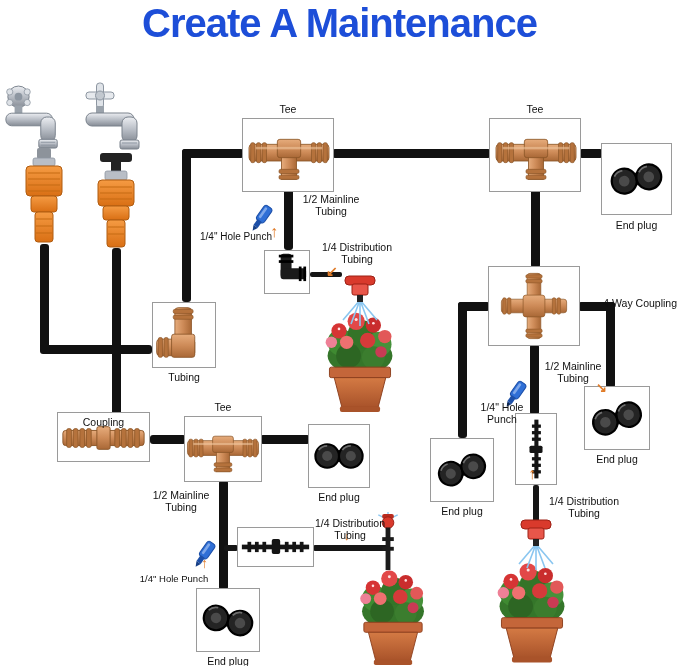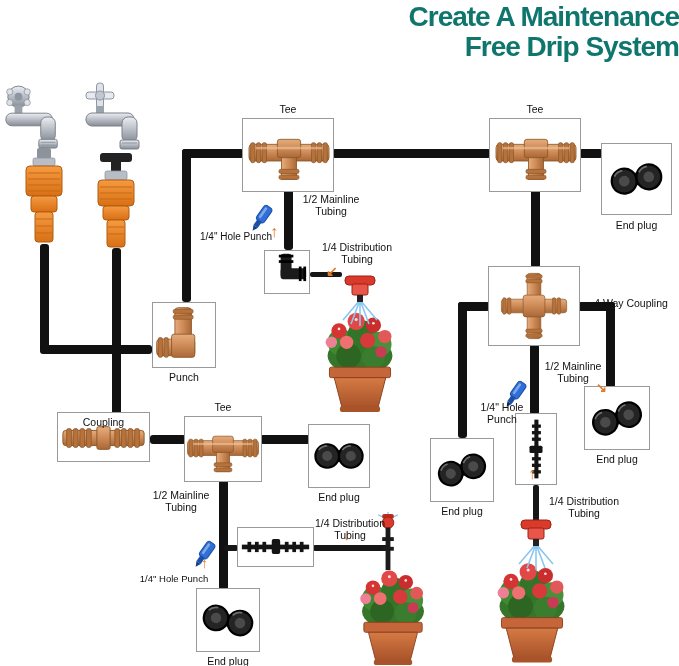--- a/index.html
+++ b/index.html
@@ -1,19 +1,19 @@
 <!DOCTYPE html>
 <html><head>
 <meta charset="utf-8">
 <style>
   *{margin:0;padding:0;box-sizing:border-box}
   html,body{background:#fff;font-family:"Liberation Sans",sans-serif}
   .stage{position:relative;width:679px;height:666px;background:#fff;overflow:hidden}
-  .title{position:absolute;left:0;top:2px;width:100%;text-align:right;
-         font-weight:bold;font-size:28px;line-height:1.06;color:#0f766e;letter-spacing:-1px}
+  .title{position:absolute;left:0;top:2px;width:100%;text-align:center;
+         font-weight:bold;font-size:40px;line-height:1.06;color:#1d4ed8;letter-spacing:-1px}
   .tube{position:absolute;background:#111;border-radius:3px}
   .tube-thin{position:absolute;background:#161616;border-radius:2px}
   .cbox{position:absolute;background:#fff;border:1px solid #9a9a9a}
   .comp{position:absolute;overflow:visible}
   .lbl{position:absolute;font-size:10.5px;color:#101010;text-align:center;line-height:1.18}
   .nw{white-space:nowrap}
   .fs10{font-size:10px}.fs95{font-size:9.5px}
   .arrow{position:absolute;color:#e07b28;font-weight:bold;line-height:1}
 </style>
 </head>
@@ -240,21 +240,20 @@
     <path d="M17,75 L71,75 L63,106 L25,106 Z" fill="url(#potG)" stroke="#8d3f1d"></path>
     <rect x="23" y="105" width="42" height="6" rx="2" fill="#a9532a"></rect>
   </symbol>
 </defs>
 </svg>
 
 <div class="stage">
 
   <div class="title">
     <div>Create A Maintenance</div>
-    <div>Free Drip System</div>
   </div>
 
   <div class="tube" style="left:40px;top:244px;width:9px;height:108px"></div>
   <div class="tube" style="left:40px;top:345px;width:112px;height:9px"></div>
   <div class="tube" style="left:112px;top:248px;width:9px;height:170px"></div>
   <div class="tube" style="left:182px;top:149px;width:9px;height:153px"></div>
   <div class="tube" style="left:182px;top:149px;width:62px;height:9px"></div>
   <div class="tube" style="left:332px;top:149px;width:159px;height:9px"></div>
   <div class="tube" style="left:579px;top:149px;width:24px;height:9px"></div>
   <div class="tube" style="left:284px;top:188px;width:9px;height:62px"></div>
@@ -375,22 +374,22 @@
   <svg class="comp" style="left:374px;top:512px;width:28px;height:60px">
       <use href="#sym-riser"></use>
     </svg>
 
   <div class="lbl" style="left:242px;top:103px;width:92px">Tee</div>
   <div class="lbl" style="left:489px;top:103px;width:92px">Tee</div>
   <div class="lbl" style="left:601px;top:219px;width:71px">End plug</div>
   <div class="lbl" style="left:293px;top:193px;width:76px">1/2 Mainline Tubing</div>
   <div class="lbl nw fs10" style="left:196px;top:231px;width:80px">1/4" Hole Punch</div>
   <div class="lbl" style="left:312px;top:241px;width:90px">1/4 Distribution Tubing</div>
-  <div class="lbl" style="left:152px;top:371px;width:64px">Punch</div>
-  <div class="lbl nw" style="left:585px;top:297px;width:92px;text-align:center">4 Way Coupling</div>
+  <div class="lbl" style="left:152px;top:371px;width:64px">Tubing</div>
+  <div class="lbl nw" style="left:585px;top:297px;width:92px;text-align:right">4 Way Coupling</div>
   <div class="lbl" style="left:57px;top:416px;width:93px">Coupling</div>
   <div class="lbl" style="left:184px;top:401px;width:78px">Tee</div>
   <div class="lbl" style="left:308px;top:491px;width:62px">End plug</div>
   <div class="lbl" style="left:430px;top:505px;width:64px">End plug</div>
   <div class="lbl" style="left:584px;top:453px;width:66px">End plug</div>
   <div class="lbl" style="left:541px;top:360px;width:64px">1/2 Mainline Tubing</div>
   <div class="lbl" style="left:473px;top:401px;width:58px">1/4" Hole Punch</div>
   <div class="lbl" style="left:543px;top:495px;width:82px">1/4 Distribution Tubing</div>
   <div class="lbl" style="left:151px;top:489px;width:60px">1/2 Mainline Tubing</div>
   <div class="lbl nw fs95" style="left:134px;top:573px;width:80px">1/4" Hole Punch</div>

